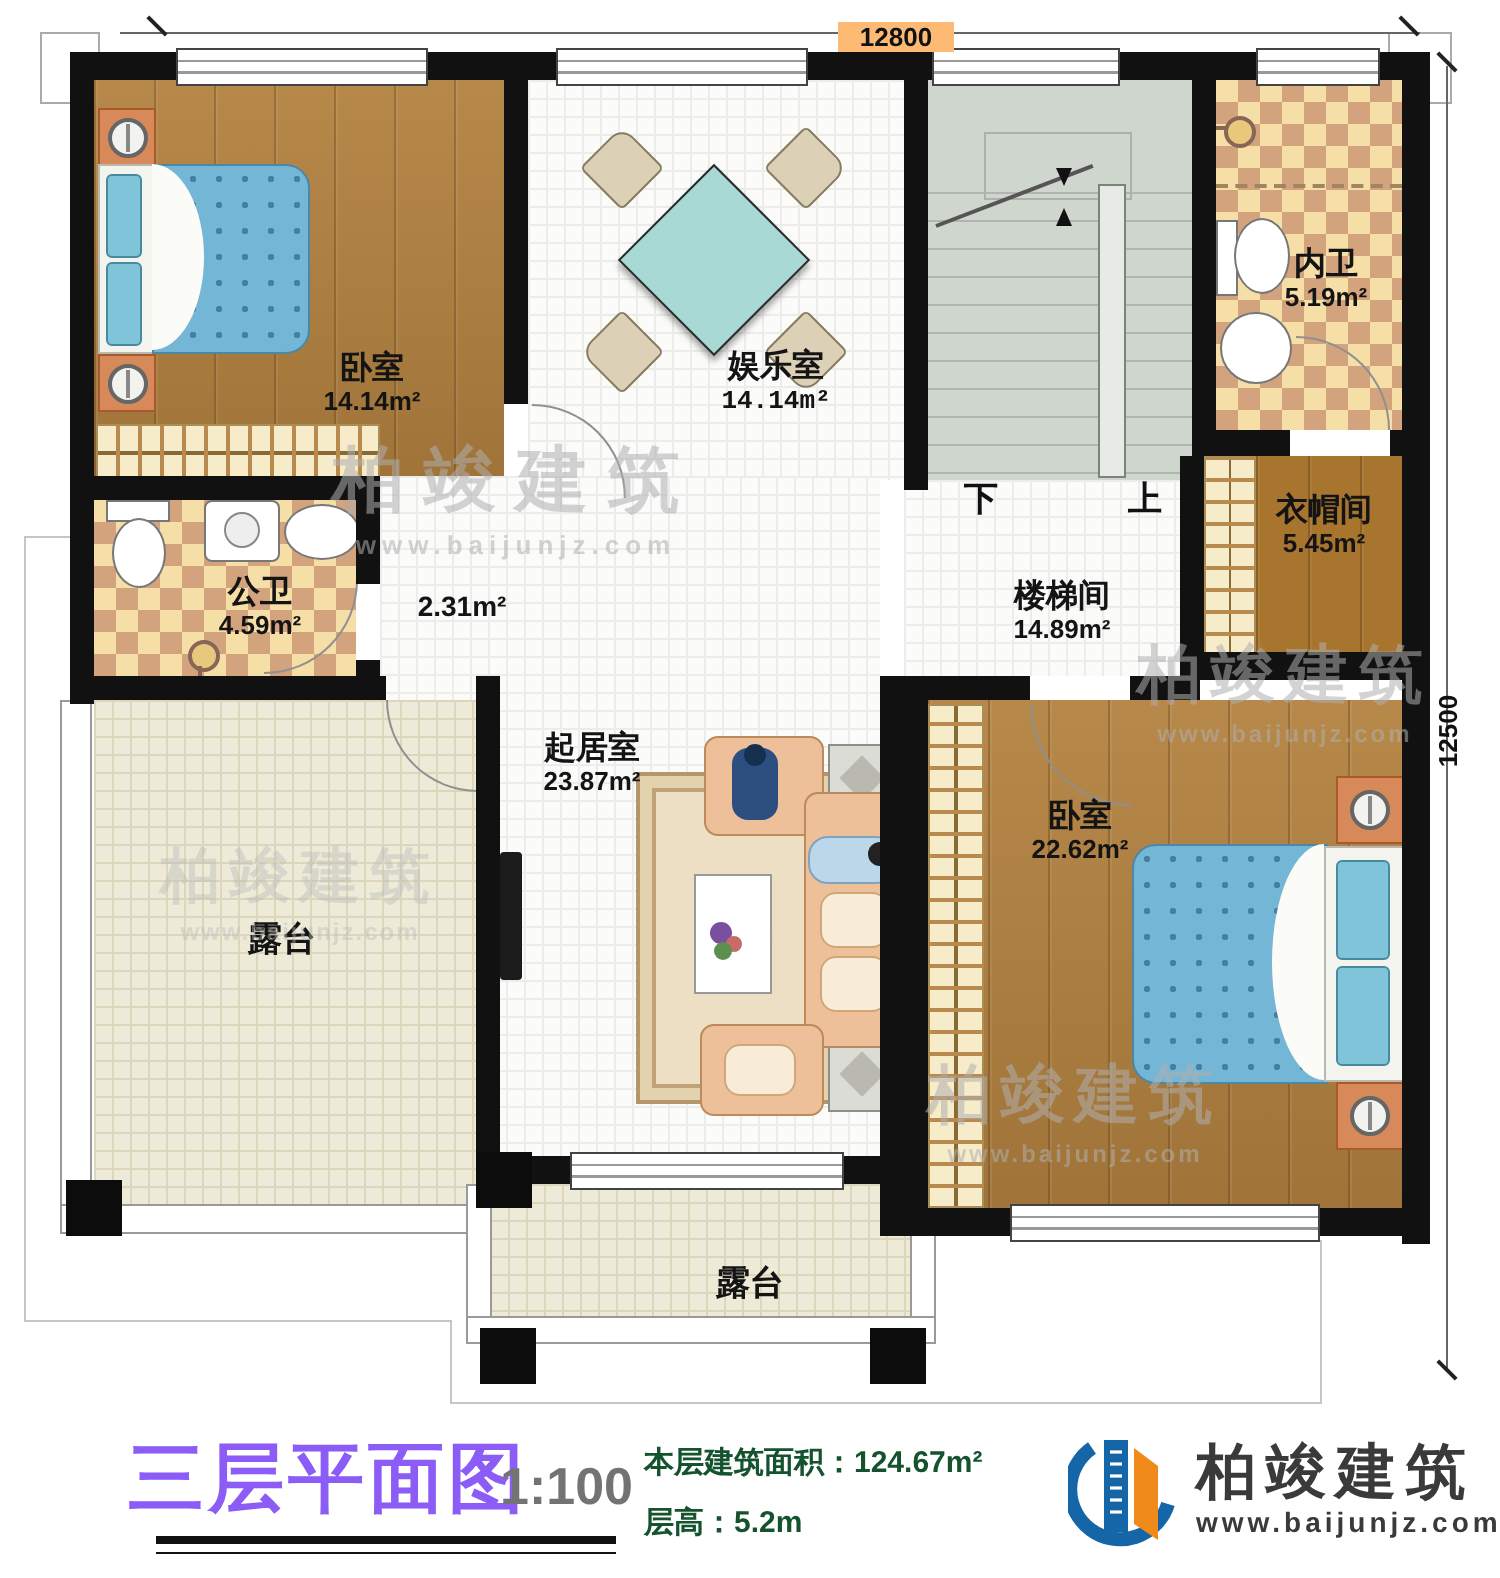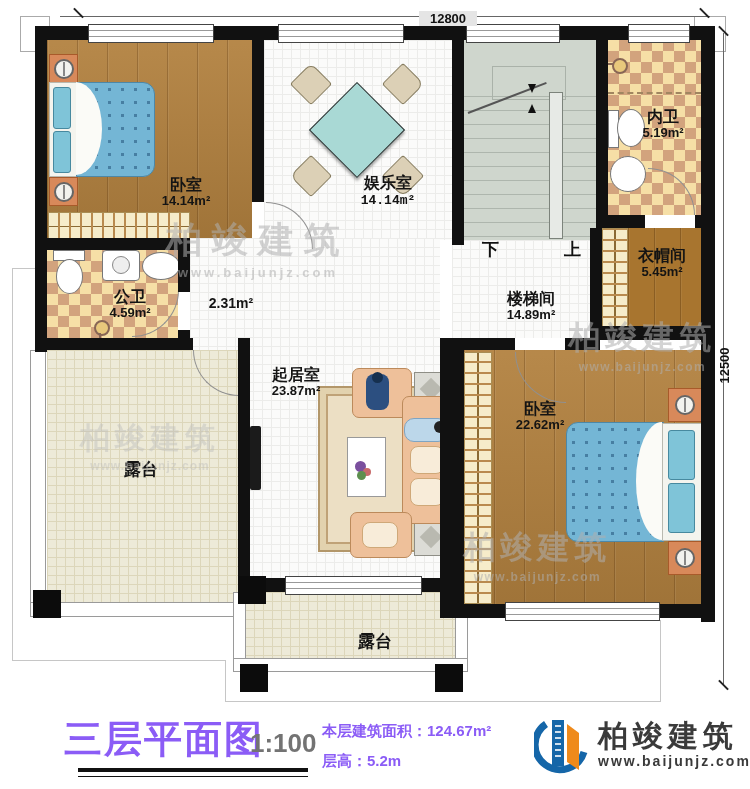--- a/index.html
+++ b/index.html
@@ -56,36 +56,36 @@
           background-image:radial-gradient(circle at 50% 50%,#d8c39a 0 18%,transparent 19%);}
   
   .rlabel{position:absolute;transform:translateX(-50%);text-align:center;line-height:1.12;white-space:nowrap;z-index:30;color:#141414;}
   .rname{font-weight:bold;font-size:16px;}
   .rname.big{font-size:17px;}
   .rarea{font-weight:bold;font-size:13px;}
   .stairtxt{position:absolute;z-index:30;font-weight:bold;font-size:17px;color:#111;}
   
   .dimline{position:absolute;background:#666;z-index:50;}
   .tick{position:absolute;width:13px;height:2px;background:#222;transform:rotate(45deg);z-index:51;}
-  .dimtxt{position:absolute;z-index:52;font-weight:bold;font-size:13px;text-align:center;background:#e5e5e5;color:#111;}
+  .dimtxt{position:absolute;z-index:52;font-weight:bold;font-size:13px;text-align:center;background:#fdba74;color:#111;}
   
   .wm{position:absolute;z-index:40;text-align:center;pointer-events:none;color:rgba(175,175,175,.55);white-space:nowrap;}
   .wmname{font-weight:bold;font-size:36px;letter-spacing:10px;}
   .wmname.sm{font-size:32px;letter-spacing:5px;}
   .wmsite{font-weight:bold;font-size:13px;letter-spacing:3px;}
   .siteline{position:absolute;background:#c6c6c6;z-index:1;}
   .rail{position:absolute;background:#fff;border:1px solid #9a9a9a;z-index:4;}
   .pillar{position:absolute;background:#0c0c0c;z-index:22;}
   .sill{position:absolute;background:#fff;border:1px solid #aaa;z-index:0;}
   
   .tb-title{position:absolute;left:64px;top:714px;font-size:38px;font-weight:bold;letter-spacing:2px;color:#8b5cf6;z-index:60;}
   .tb-scale{position:absolute;left:250px;top:728px;font-size:26px;font-weight:bold;color:#737373;z-index:60;}
   .tb-ul1{position:absolute;left:78px;top:768px;width:230px;height:4px;background:#111;z-index:60;}
   .tb-ul2{position:absolute;left:78px;top:776px;width:230px;height:1px;background:#111;z-index:60;}
-  .tb-line{position:absolute;font-size:15px;font-weight:bold;color:#8b5cf6;z-index:60;}
+  .tb-line{position:absolute;font-size:15px;font-weight:bold;color:#14532d;z-index:60;}
   .logo-cn{position:absolute;left:598px;top:716px;font-size:30px;font-weight:bold;letter-spacing:5px;color:#3a3a3a;z-index:60;}
   .logo-www{position:absolute;left:598px;top:753px;font-size:14px;font-weight:bold;letter-spacing:2px;color:#3a3a3a;z-index:60;}
   .tri{position:absolute;width:0;height:0;z-index:9;}
 </style>
 </head>
 <body>
 
 <div class="canvas">
 
   <div class="siteline" style="left:12px;top:268px;width:1px;height:392px;"></div>
@@ -243,21 +243,21 @@
     </div>
 
   <div class="rlabel" style="left:186px;top:176px;">
     <div class="rname">卧室</div>
     <div class="rarea">14.14m²</div>
   </div>
   <div class="rlabel" style="left:388px;top:176px;font-family:Liberation Mono, monospace;">
     <div class="rname">娱乐室</div>
     <div class="rarea">14.14m²</div>
   </div>
-  <div class="rlabel" style="left:663px;top:108px;">
+  <div class="rlabel" style="left:663px;top:124px;">
     <div class="rname">内卫</div>
     <div class="rarea">5.19m²</div>
   </div>
   <div class="rlabel" style="left:662px;top:247px;">
     <div class="rname">衣帽间</div>
     <div class="rarea">5.45m²</div>
   </div>
   <div class="rlabel" style="left:130px;top:288px;">
     <div class="rname">公卫</div>
     <div class="rarea">4.59m²</div>

